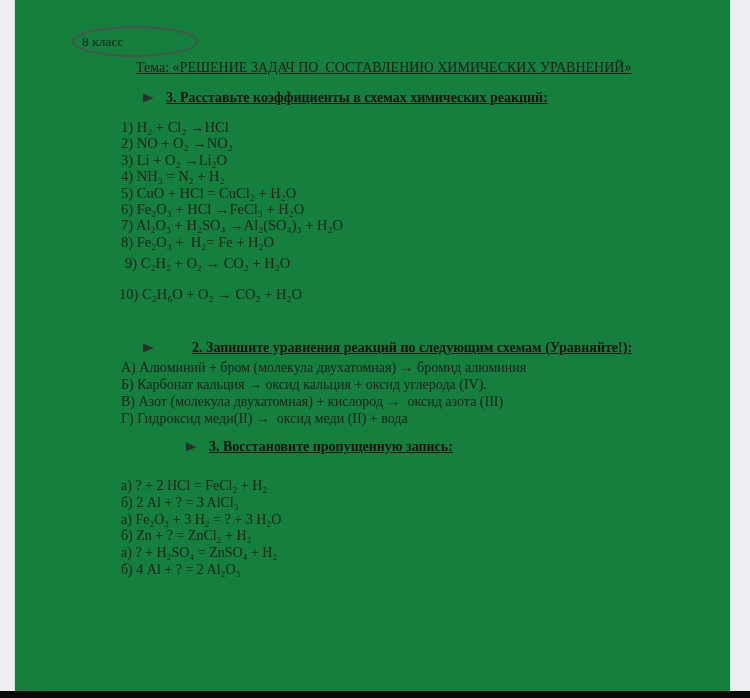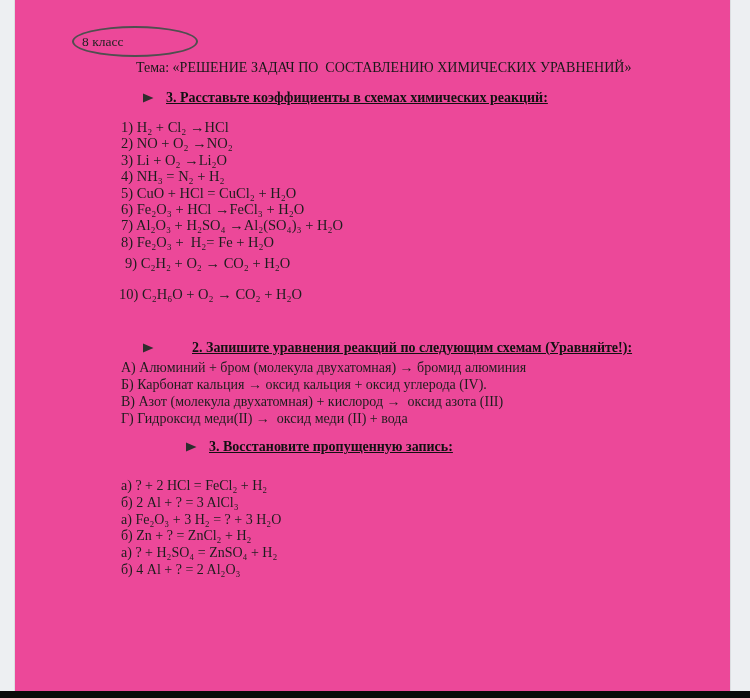--- a/index.html
+++ b/index.html
@@ -7,21 +7,21 @@
     width: 750px; height: 698px;
     background: #edeff2;
     position: relative;
     overflow: hidden;
     font-family: "Liberation Serif", "DejaVu Serif", serif;
     color: #1c1c1c;
   }
   .page {
     position: absolute; left: 14px; top: 0;
     width: 717px; height: 691px;
-    background: #ec4899;
+    background: #15803d;
     border-left: 1px solid #dcdee1;
     border-right: 1px solid #dcdee1;
     box-sizing: border-box;
     overflow: hidden;
   }
   .bottom-bar {
     position: absolute; left: 0; top: 691px;
     width: 750px; height: 7px;
     background: #0b0b0b;
   }
@@ -33,20 +33,21 @@
     display: flex; align-items: center;
     padding-left: 8px;
     font-size: 13.5px;
     color: #222;
   }
   .doc-title {
     position: absolute; left: 121px; top: 60px;
     font-size: 14px;
     white-space: pre;
     color: #191919;
+    text-decoration: underline;
   }
   .sec-heading {
     position: absolute;
     display: flex; align-items: center;
     font-size: 14px;
   }
   .sec-heading .bullet { margin-right: 12px; display: inline-flex; }
   .sec-heading .h-text {
     font-weight: bold;
     text-decoration: underline;

